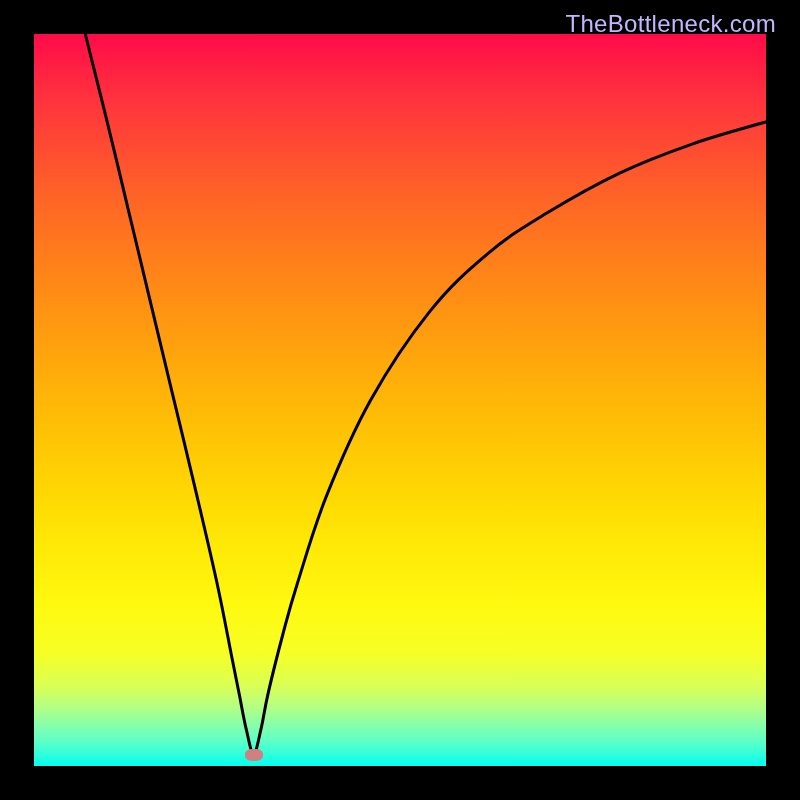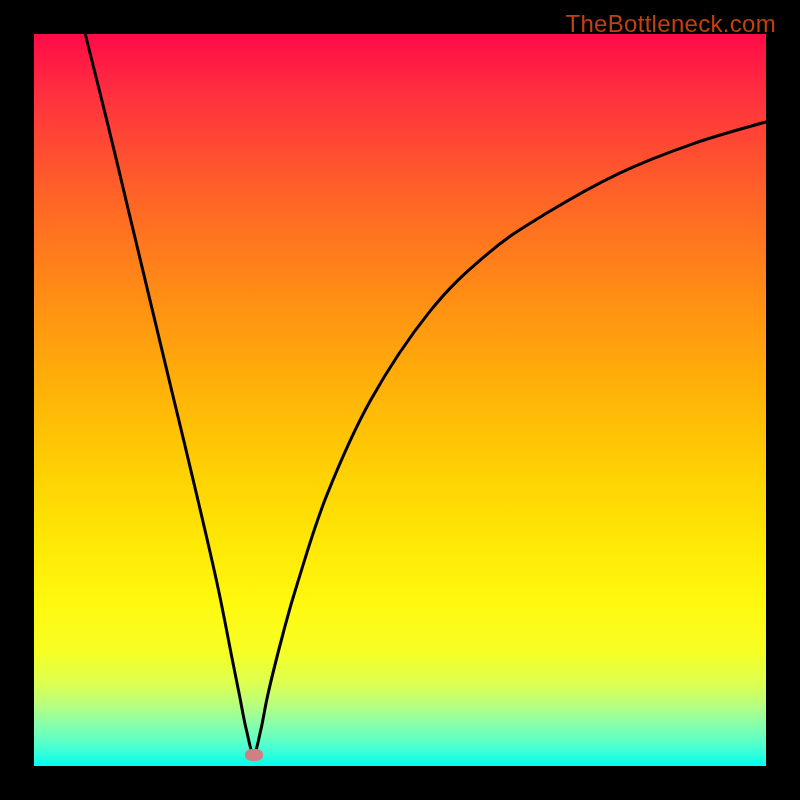--- a/index.html
+++ b/index.html
@@ -53,21 +53,21 @@
     background: #d08082;
     border-radius: 7px / 5px;
     transform: translate(-50%, -50%);
   }
   .watermark {
     position: absolute;
     top: 10px;
     right: 24px;
     font-family: Arial, Helvetica, sans-serif;
     font-size: 24px;
-    color: #c2410c;
+    color: #c4b5fd;
     font-weight: 500;
     letter-spacing: 0.3px;
   }
 </style>
 </head>
 <body>
 
 <div class="plot-area">
   <svg class="curve-svg" viewBox="0 0 732 732" preserveAspectRatio="none">
     <path id="curve-path" d="M 51.24 0.00 C 55.19 15.81, 65.29 55.56, 73.20 87.84 C 81.11 120.12, 87.25 146.40, 95.16 179.34 C 103.07 212.28, 109.21 237.90, 117.12 270.84 C 125.03 303.78, 131.17 329.40, 139.08 362.34 C 146.99 395.28, 153.13 420.24, 161.04 453.84 C 168.95 487.44, 176.41 518.70, 183.00 549.00 C 189.59 579.30, 193.69 602.44, 197.64 622.20 C 201.59 641.96, 202.32 645.62, 204.96 658.80 C 207.60 671.98, 209.64 684.46, 212.28 695.40 C 214.92 706.34, 216.96 719.56, 219.60 719.56 C 222.24 719.56, 224.28 706.34, 226.92 695.40 C 229.56 684.46, 230.29 675.93, 234.24 658.80 C 238.19 641.67, 243.61 620.00, 248.88 600.24 C 254.15 580.48, 255.61 574.03, 263.52 549.00 C 271.43 523.97, 279.62 494.10, 292.80 461.16 C 305.98 428.22, 318.27 398.94, 336.72 366.00 C 355.17 333.06, 374.20 304.51, 395.28 278.16 C 416.36 251.81, 432.76 237.39, 453.84 219.60 C 474.92 201.81, 488.68 193.83, 512.40 179.34 C 536.12 164.85, 559.25 151.60, 585.60 139.08 C 611.95 126.56, 632.45 119.02, 658.80 109.80 C 685.15 100.58, 718.82 91.79, 732.00 87.84" stroke="#000000" stroke-width="3" fill="none" stroke-linejoin="round" stroke-linecap="round"></path>

